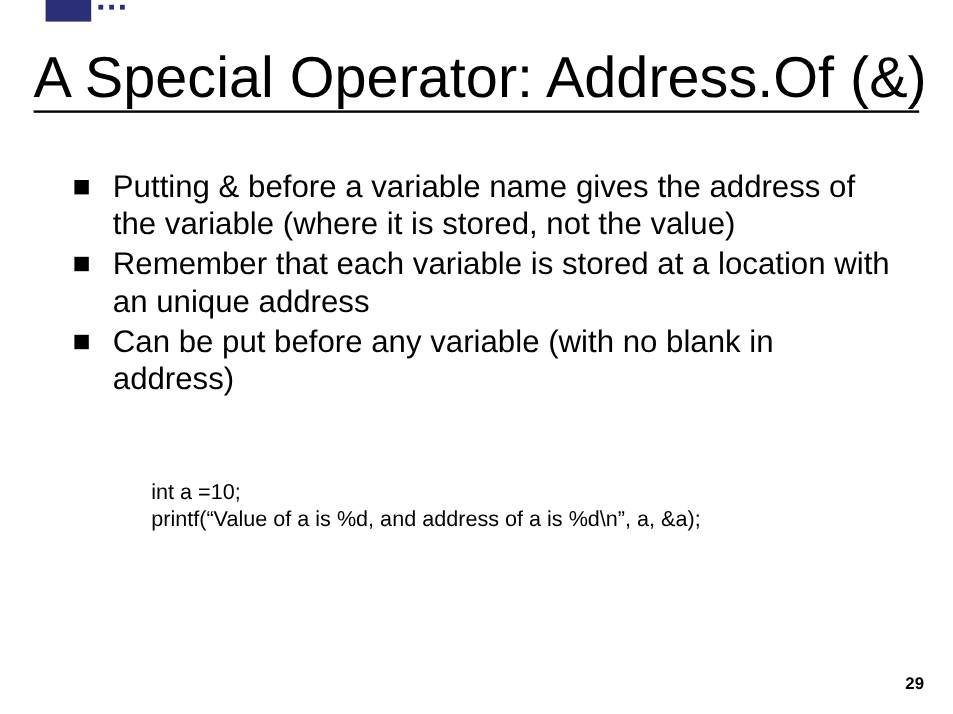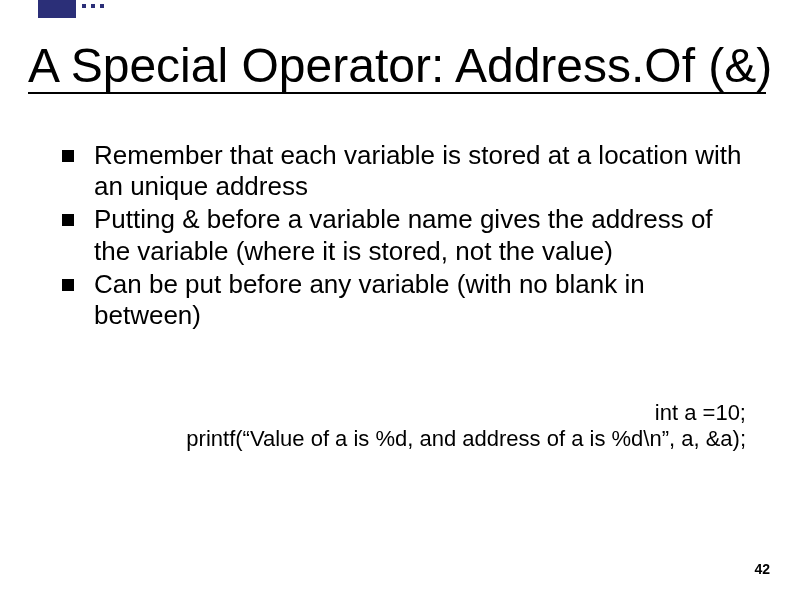--- a/index.html
+++ b/index.html
@@ -77,24 +77,23 @@
   }
   .bullet-text {
     font-size: 26px;
     line-height: 1.2;
   }
   .code-block {
     position: absolute;
     top: 400px;
     left: 76px;
     width: 670px;
-    font-size: 22px;
+    font-size: 18px;
     line-height: 1.2;
     white-space: pre-wrap;
-    text-align: right;
   }
   .page-number {
     position: absolute;
     bottom: 18px;
     right: 24px;
     font-size: 14px;
     font-weight: bold;
   }
 </style>
 </head>
@@ -108,28 +107,28 @@
       <span></span>
   </div>
 </div>
 
 <div class="title">A Special Operator: Address.Of (&amp;)</div>
 <div class="title-underline"></div>
 
 <div class="bullets">
   <div class="bullet-row">
     <div class="bullet-marker"></div>
+    <div class="bullet-text">Putting &amp; before a variable name gives the address of the variable (where it is stored, not the value)</div>
+  </div>
+  <div class="bullet-row">
+    <div class="bullet-marker"></div>
     <div class="bullet-text">Remember that each variable is stored at a location with an unique address</div>
   </div>
   <div class="bullet-row">
     <div class="bullet-marker"></div>
-    <div class="bullet-text">Putting &amp; before a variable name gives the address of the variable (where it is stored, not the value)</div>
-  </div>
-  <div class="bullet-row">
-    <div class="bullet-marker"></div>
-    <div class="bullet-text">Can be put before any variable (with no blank in between)</div>
+    <div class="bullet-text">Can be put before any variable (with no blank in address)</div>
   </div>
 </div>
 
 <div class="code-block">          int a =10;
           printf(“Value of a is %d, and address of a is %d\n”, a, &amp;a);</div>
 
-<div class="page-number">42</div>
+<div class="page-number">29</div>
 
 </body></html>

